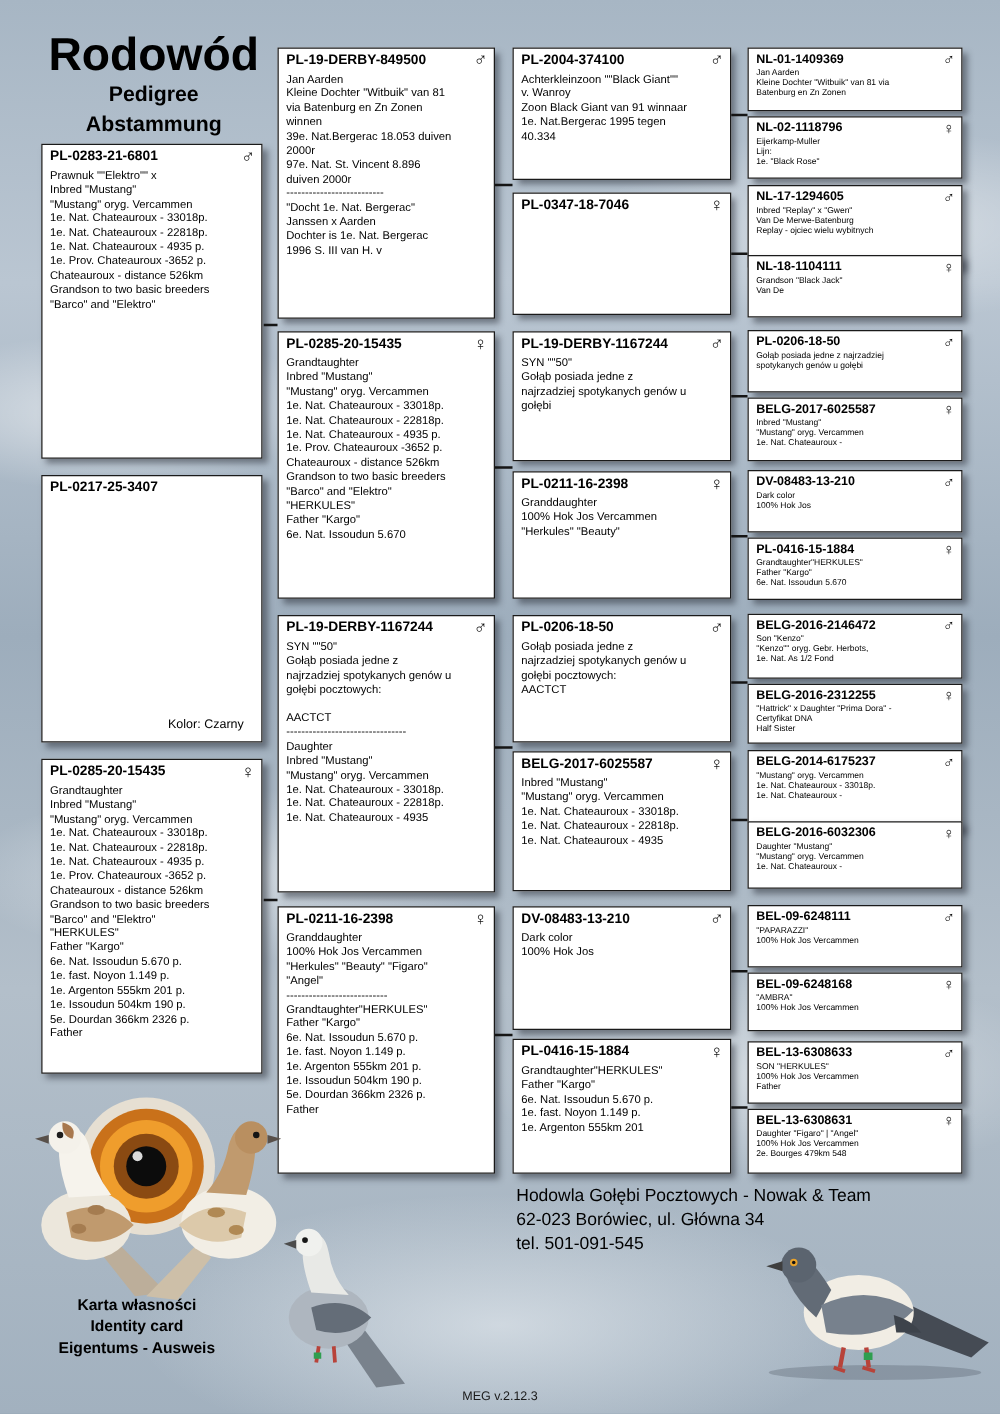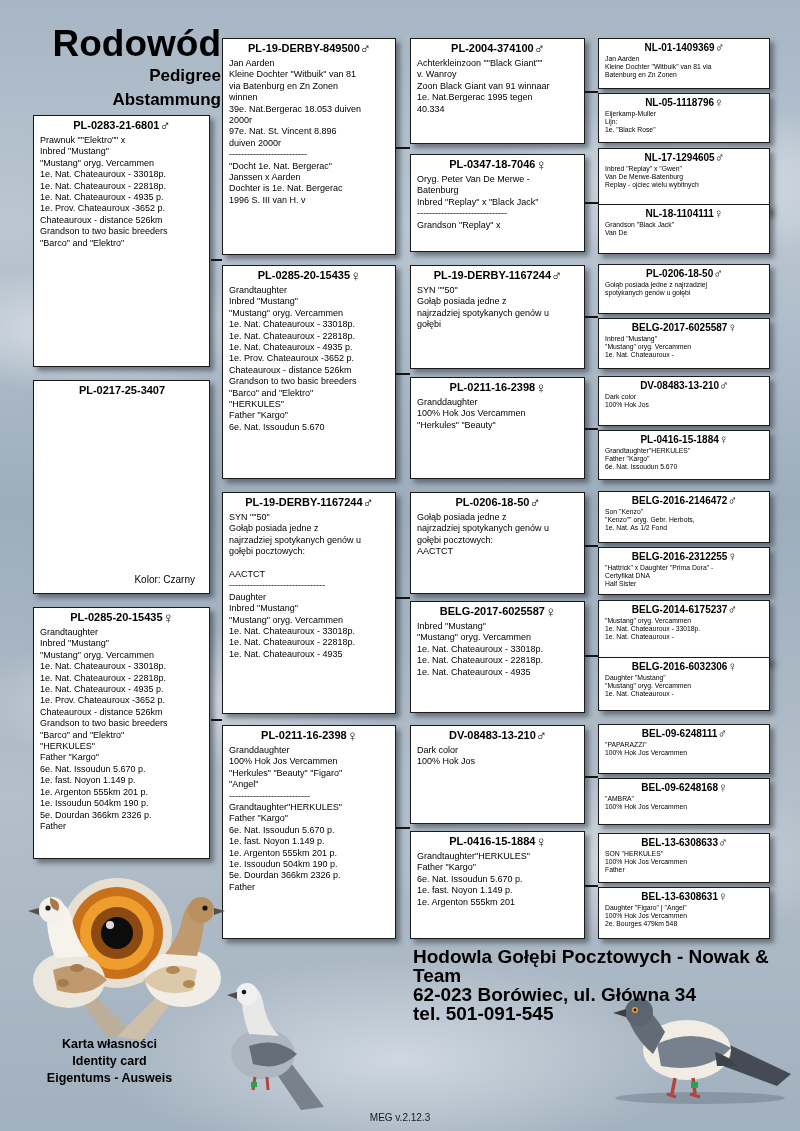--- a/index.html
+++ b/index.html
@@ -7,38 +7,38 @@
   .page {
     position:relative; width:800px; height:1131px; overflow:hidden; margin:0 auto;
     background:
       radial-gradient(ellipse 260px 90px at 90px 330px, rgba(255,255,255,.55), transparent 70%),
       radial-gradient(ellipse 320px 110px at 700px 180px, rgba(255,255,255,.45), transparent 70%),
       radial-gradient(ellipse 300px 100px at 180px 700px, rgba(250,252,253,.5), transparent 70%),
       radial-gradient(ellipse 340px 120px at 620px 860px, rgba(255,255,255,.45), transparent 70%),
       radial-gradient(ellipse 420px 150px at 400px 1060px, rgba(235,240,244,.6), transparent 70%),
       linear-gradient(180deg,#a7b6c4 0%,#bac6d2 20%,#9dadbc 45%,#b3bfca 70%,#a2b1bf 100%);
   }
-  .title-block { position:absolute; left:25px; top:24px; width:196px; text-align:right; font-weight:bold; color:#000; }
+  .title-block { position:absolute; left:25px; top:24px; width:196px; text-align:center; font-weight:bold; color:#000; }
   .title-main { font-size:37px; line-height:40px; }
   .title-sub  { font-size:17px; line-height:24px; }
   .box { position:absolute; background:#fff; border:1px solid #1a1a1a; box-shadow:4px 4px 5px rgba(35,40,50,.5); padding:3px 5px 3px 6px; }
   .c1 { left:33px;  width:177px; }
   .c2 { left:222px; width:174px; }
   .c3 { left:410px; width:175px; }
   .c4 { left:598px; width:172px; }
-  .box-head { display:flex; justify-content:center; align-items:flex-start; }
+  .box-head { display:flex; justify-content:space-between; align-items:flex-start; }
   .ring { font-weight:bold; font-size:11px; line-height:13px; color:#000; }
   .c4 .ring { font-size:10px; line-height:12px; }
   .sex { font-size:15px; line-height:14px; color:#111; }
   .c4 .sex { font-size:13px; line-height:12px; }
   .box-body { white-space:pre-line; font-size:9px; line-height:11.4px; color:#000; margin-top:2px; }
   .c4 .box-body { font-size:6.8px; line-height:8.2px; margin-top:1px; }
   .box-note { position:absolute; right:14px; bottom:8px; font-size:10px; color:#000; }
   .connector { position:absolute; height:2px; background:#151515; }
-  .footer-block { position:absolute; left:413px; top:947px; font-weight:bold; font-size:19px; line-height:19px; color:#000; }
+  .footer-block { position:absolute; left:413px; top:947px; font-weight:normal; font-size:14px; line-height:19px; color:#000; }
   .identity-block { position:absolute; left:22px; top:1036px; width:175px; text-align:center; font-weight:bold; font-size:12.5px; line-height:17px; color:#000; z-index:6; }
   .version { position:absolute; left:0; right:0; top:1112px; text-align:center; font-size:10px; color:#1a1a1a; z-index:6; }
   .birds-left  { position:absolute; left:5px;  top:858px; width:335px; height:260px; z-index:5; }
   .birds-right { position:absolute; left:595px; top:982px; width:200px; height:125px; z-index:5; }
   .footer-block { z-index:6; }
 </style>
 </head>
 <body>
 
 <div class="page">
@@ -184,25 +184,20 @@
 v. Wanroy
 Zoon Black Giant van 91 winnaar
 1e. Nat.Bergerac 1995 tegen
 40.334</div>
   </div>
   <div class="box c3" style="top:154px;height:98px">
     <div class="box-head">
         <span class="ring">PL-0347-18-7046</span>
         <span class="sex">♀</span>
       </div>
-    <div class="box-body">Oryg. Peter Van De Merwe -
-Batenburg
-Inbred "Replay" x "Black Jack"
-------------------------------
-Grandson "Replay" x</div>
   </div>
   <div class="box c3" style="top:265px;height:104px">
     <div class="box-head">
         <span class="ring">PL-19-DERBY-1167244</span>
         <span class="sex">♂</span>
       </div>
     <div class="box-body">SYN ""50"
 Gołąb posiada jedne z
 najrzadziej spotykanych genów u
 gołębi</div>
@@ -261,21 +256,21 @@
     <div class="box-head">
         <span class="ring">NL-01-1409369</span>
         <span class="sex">♂</span>
       </div>
     <div class="box-body">Jan Aarden
 Kleine Dochter "Witbuik" van 81 via
 Batenburg en Zn Zonen</div>
   </div>
   <div class="box c4" style="top:93px;height:50px">
     <div class="box-head">
-        <span class="ring">NL-05-1118796</span>
+        <span class="ring">NL-02-1118796</span>
         <span class="sex">♀</span>
       </div>
     <div class="box-body">Eijerkamp-Muller
 Lijn:
 1e.  "Black Rose"</div>
   </div>
   <div class="box c4" style="top:148px;height:66px">
     <div class="box-head">
         <span class="ring">NL-17-1294605</span>
         <span class="sex">♂</span>

